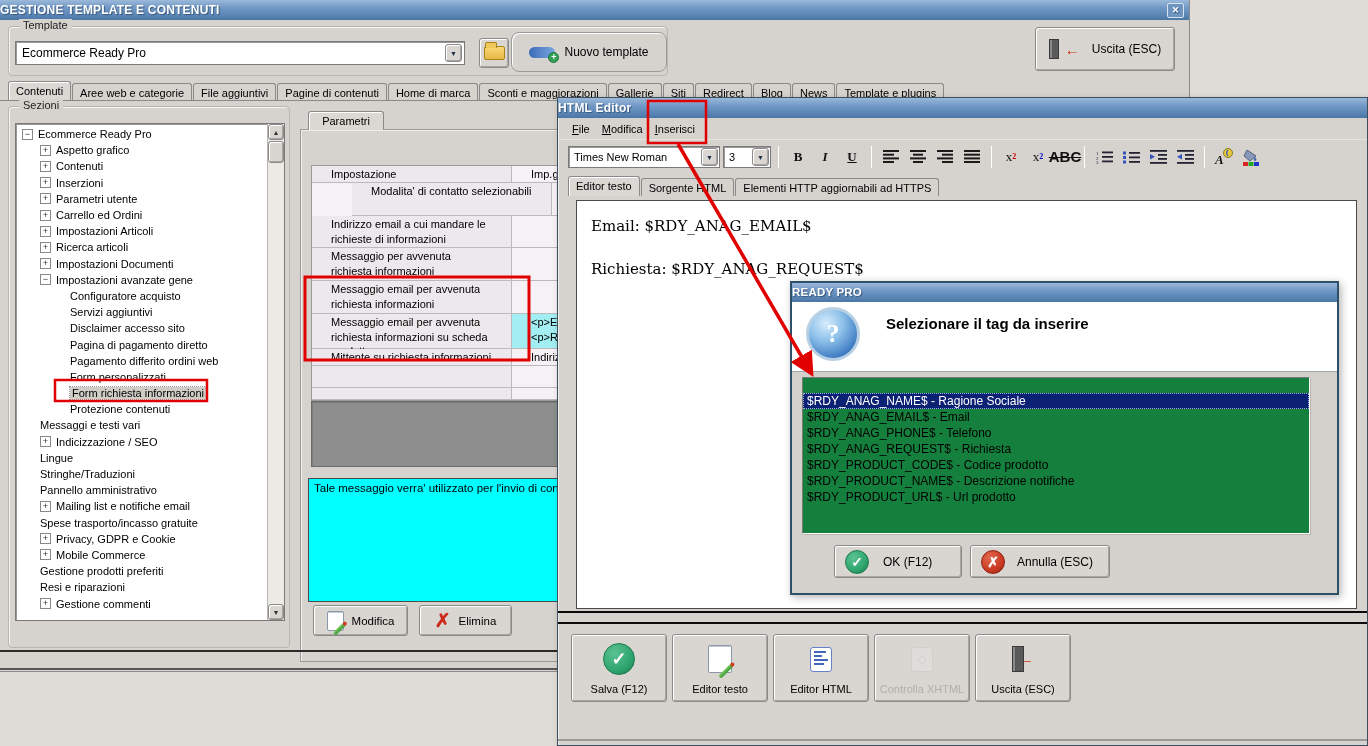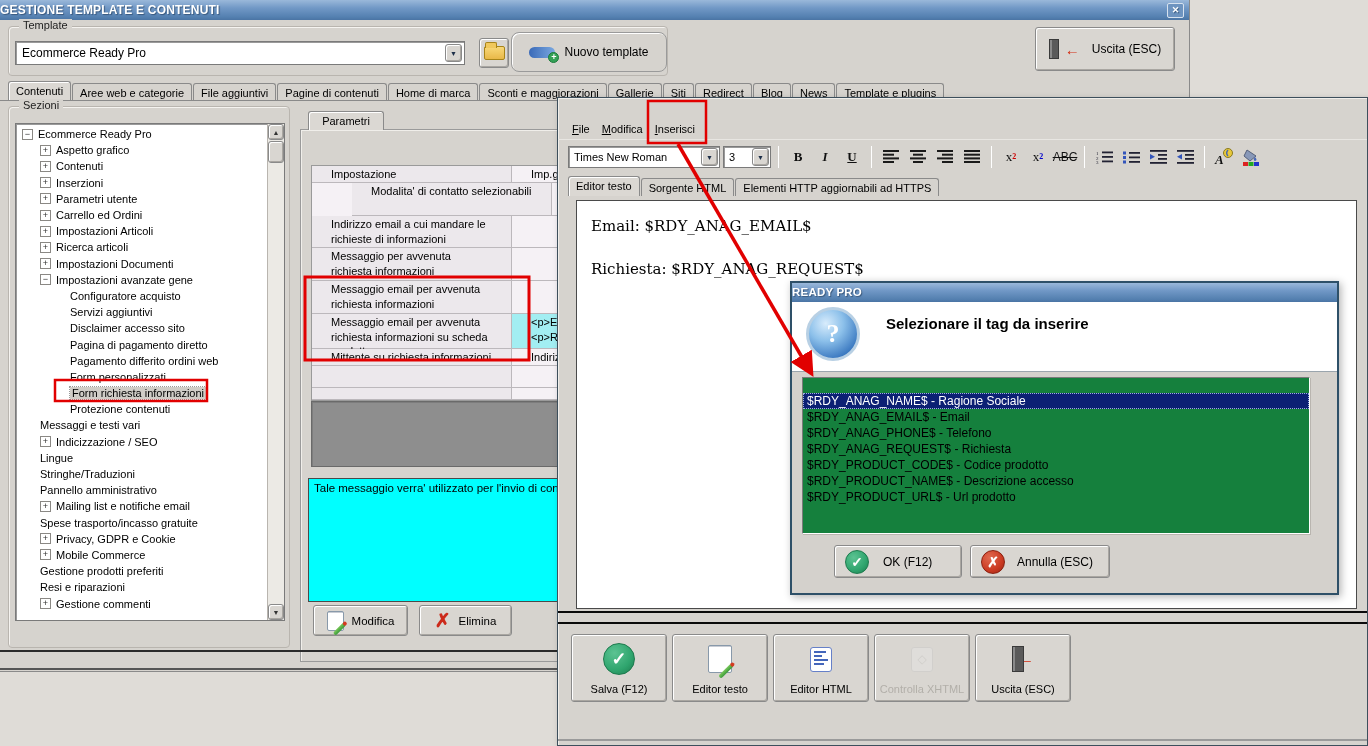--- a/index.html
+++ b/index.html
@@ -126,21 +126,21 @@
   .fld { position:relative; background:#fff; border:1px solid #7a7a7a; height:22px;
     box-shadow:inset 1px 1px 0 #9a9a9a; font-size:11px; }
   #font-combo { width:152px; } #size-combo { width:48px; }
   .fld .val { position:absolute; left:5px; top:4px; white-space:nowrap; }
   .fld .combo-arrow { top:1px; right:1px; height:18px; }
   .tsep { width:1px; height:22px; background:#a9a6a1; border-right:1px solid #fff; margin:0 4px; }
   .tbtn { width:24px; height:22px; display:flex; align-items:center; justify-content:center;
     font-family:"Liberation Serif",serif; font-size:13px; color:#111; }
   .tbtn.b { font-weight:bold; } .tbtn.i { font-style:italic; font-weight:bold; }
   .tbtn.u { text-decoration:underline; font-weight:bold; }
-  .tbtn.small { font-family:"Liberation Sans",sans-serif; font-size:12px; font-weight:normal; }
+  .tbtn.small { font-family:"Liberation Sans",sans-serif; font-size:15px; font-weight:bold; }
   .tbtn .sup { font-size:8px; vertical-align:super; color:#c00; font-weight:bold; }
   .tbtn .sub { font-size:8px; vertical-align:sub; color:#00c; font-weight:bold; }
   .strike { text-decoration:line-through; }
 
   #editor-tabs { position:absolute; left:10px; top:78px; height:21px; white-space:nowrap; }
   #editor-tabs .tab { font-size:11px; }
   #editor-content { position:absolute; left:18px; top:102px; width:781px; height:409px;
     background:#fff; border:1px solid #4a4a4a; padding:16px 14px;
     font-family:"DejaVu Serif","Liberation Serif",serif; font-size:15px; color:#000; }
   #editor-content p { margin-bottom:25px; }
@@ -400,20 +400,23 @@
       <span class="bigx">✗</span>
       <span>Elimina</span>
     </div>
   </div>
 
   <div id="main-sep1"></div>
   <div id="main-sep2"></div>
 </div>
 
 <div id="editor-window" class="win">
+  <div class="titlebar">
+    <span>HTML Editor</span>
+  </div>
   <div id="editor-menubar">
       <span id="menu-items"><span class="menu-item"><u>F</u>ile</span><span class="menu-item"><u>M</u>odifica</span><span class="menu-item"><u>I</u>nserisci</span></span>
     </div>
 
   <div id="editor-toolbar">
     <div id="font-combo" class="fld">
       <span class="val">Times New Roman</span>
       <span class="combo-arrow btn3d">▼</span>
     </div>
     <div id="size-combo" class="fld">
@@ -605,21 +608,21 @@
   <div id="dlg-white">
     <span id="q-icon">?</span>
     <span id="dlg-prompt">Selezionare il tag da inserire</span>
   </div>
   <div id="tag-list">
       <div class="ditem dsel">$RDY_ANAG_NAME$ - Ragione Sociale</div>
       <div class="ditem">$RDY_ANAG_EMAIL$ - Email</div>
       <div class="ditem">$RDY_ANAG_PHONE$ - Telefono</div>
       <div class="ditem">$RDY_ANAG_REQUEST$ - Richiesta</div>
       <div class="ditem">$RDY_PRODUCT_CODE$ - Codice prodotto</div>
-      <div class="ditem">$RDY_PRODUCT_NAME$ - Descrizione accesso</div>
+      <div class="ditem">$RDY_PRODUCT_NAME$ - Descrizione notifiche</div>
       <div class="ditem">$RDY_PRODUCT_URL$ - Url prodotto</div>
     </div>
   <div id="dlg-ok" class="btn3d">
     <span class="circle c-green c24">✓</span>
     <span>OK (F12)</span>
   </div>
   <div id="dlg-cancel" class="btn3d">
     <span class="circle c-red c24">✗</span>
     <span>Annulla (ESC)</span>
   </div>

